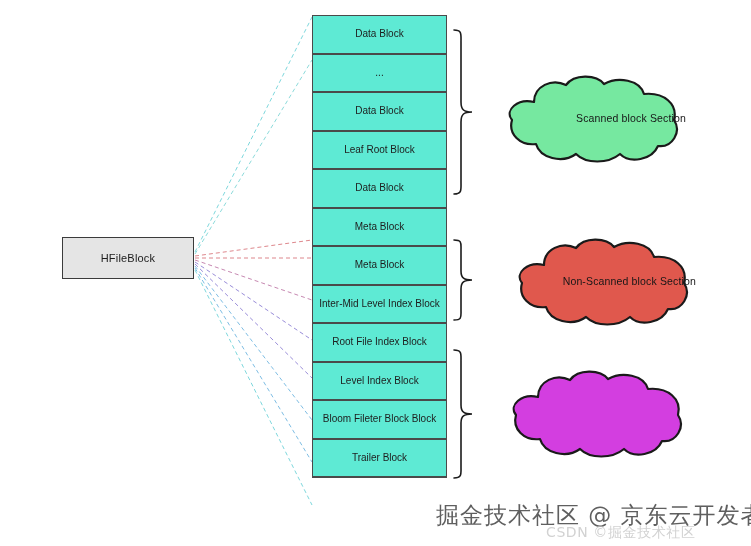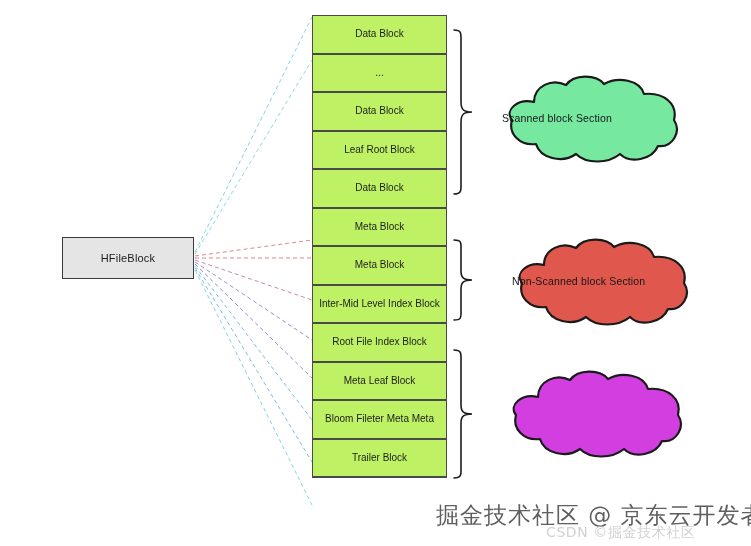--- a/index.html
+++ b/index.html
@@ -38,21 +38,21 @@
   .stack {
     position: absolute;
     left: 312px;
     top: 15px;
     width: 135px;
   }
   .blk {
     box-sizing: border-box;
     width: 135px;
     height: 39.5px;
-    background: #bef264;
+    background: #5eead4;
     border: 1.5px solid #4a4a4a;
     border-bottom-width: 2px;
     display: flex;
     align-items: center;
     justify-content: center;
     text-align: center;
     font-size: 10px;
     line-height: 1.18;
     color: #1d1d1d;
     padding: 0 4px;
@@ -67,23 +67,23 @@
     overflow: hidden;
   }
   .brace svg { display: block; }
   
   .cloud {
     position: absolute;
   }
   .cloud svg { display: block; }
   .cloud-label {
     position: absolute;
-    left: 8px;
+    left: 0;
     width: 100%;
-    text-align: left;
+    text-align: right;
     font-size: 10.5px;
     color: #161616;
     letter-spacing: .15px;
     pointer-events: none;
   }
   
   .connectors {
     position: absolute;
     left: 0;
     top: 0;
@@ -159,24 +159,24 @@
       <div class="blk">
         <span>Meta Block</span>
       </div>
       <div class="blk">
         <span>Inter-Mid Level Index Block</span>
       </div>
       <div class="blk">
         <span>Root File Index Block</span>
       </div>
       <div class="blk">
-        <span>Meta Leaf Block</span>
-      </div>
-      <div class="blk">
-        <span>Bloom Fileter Meta Meta</span>
+        <span>Level Index Block</span>
+      </div>
+      <div class="blk">
+        <span>Bloom Fileter Block Block</span>
       </div>
       <div class="blk">
         <span>Trailer Block</span>
       </div>
     </div>
 
   <div class="brace" style="left:450px; top:28px; width:26px; height:168px;">
     <svg width="26" height="168" viewBox="0 0 26 168" xmlns="http://www.w3.org/2000/svg">
       <path d="M4,2 C12,2 11,6 11,14 L11,74 C11,82 14,84 22,84 C14,84 11,86 11,94 L11,154 C11,162 12,166 4,166" fill="none" stroke="#1c1c1c" stroke-width="1.6" stroke-linecap="round"></path>
     </svg>

